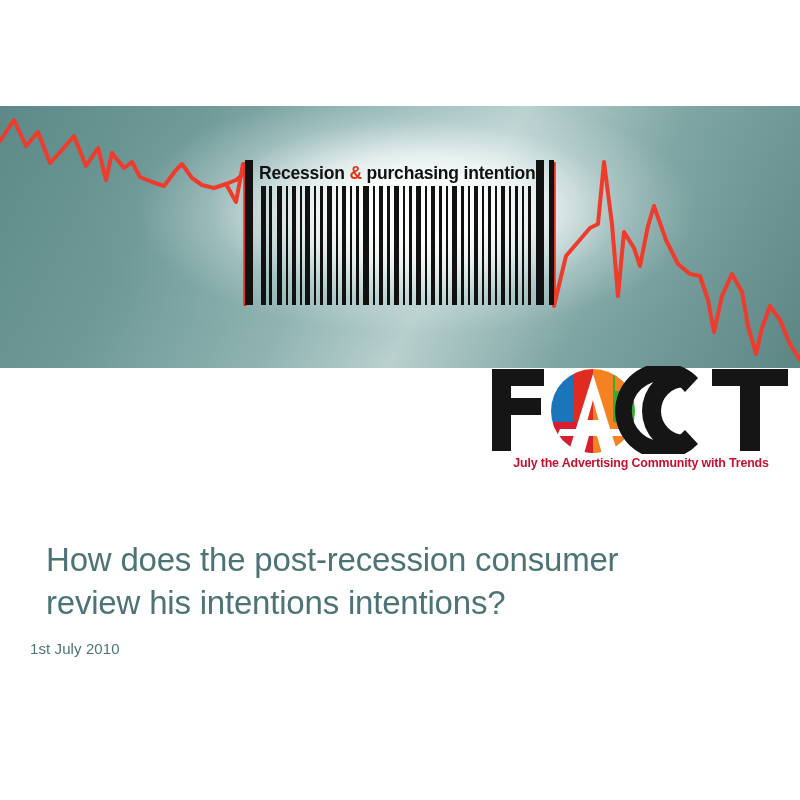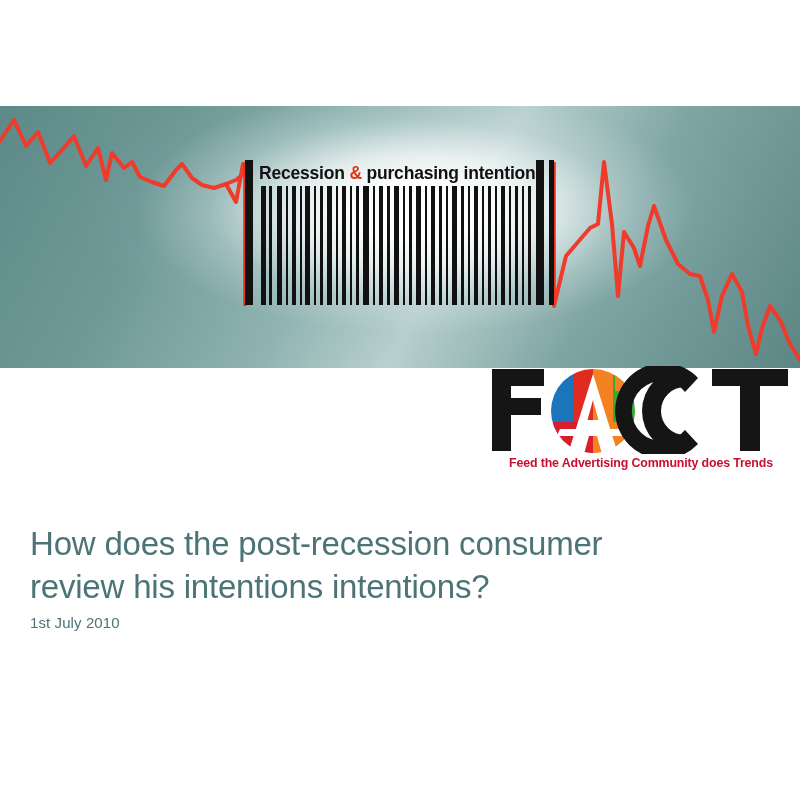--- a/index.html
+++ b/index.html
@@ -117,21 +117,21 @@
     left: 30px;
     top: 522px;
     width: 730px;
   }
   .deck-title {
     font-family: "Liberation Sans", sans-serif;
     font-size: 33px;
     line-height: 43px;
     font-weight: normal;
     color: #4c7477;
-    margin: 0;
+    margin: 16px;
     letter-spacing: -0.2px;
   }
   .deck-date {
     margin-top: 6px;
     font-family: "Liberation Sans", sans-serif;
     font-size: 15px;
     font-weight: normal;
     color: #4c7477;
     letter-spacing: 0.1px;
   }
@@ -240,21 +240,21 @@
     <g fill="#151515">
       <path d="M195 26 a30 30 0 1 0 0 38 l13 14 a48 48 0 1 1 0 -66 z"></path>
       <path d="M152 45 a43 43 0 0 1 43 -43 v19 a24 24 0 0 0 -24 24 a24 24 0 0 0 24 24 v19 a43 43 0 0 1 -43 -43 z"></path>
     </g>
 
     <g fill="#151515">
       <path d="M222 3 h76 v17 h-28 v65 h-20 v-65 h-28 z"></path>
     </g>
   </svg>
 
-  <div class="logo-tagline">Feed the Advertising Community does Trends</div>
+  <div class="logo-tagline">July the Advertising Community with Trends</div>
 </div>
 
 <div class="title-block">
   <h1 class="deck-title">
     <span>How does the post-recession consumer</span><br>
     <span>review his intentions intentions?</span>
   </h1>
   <div class="deck-date">1st July 2010</div>
 </div>
 

